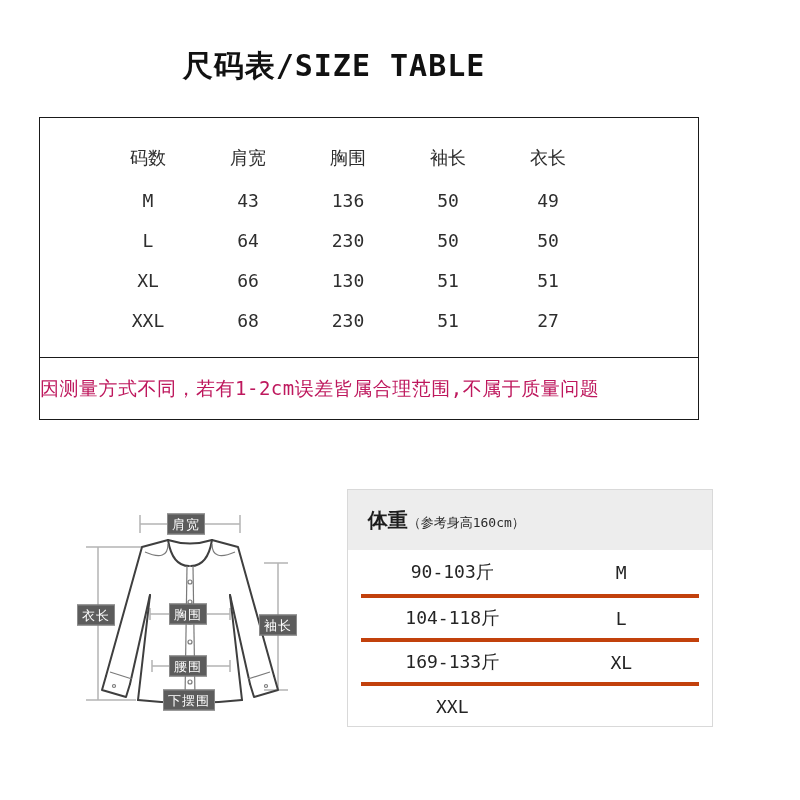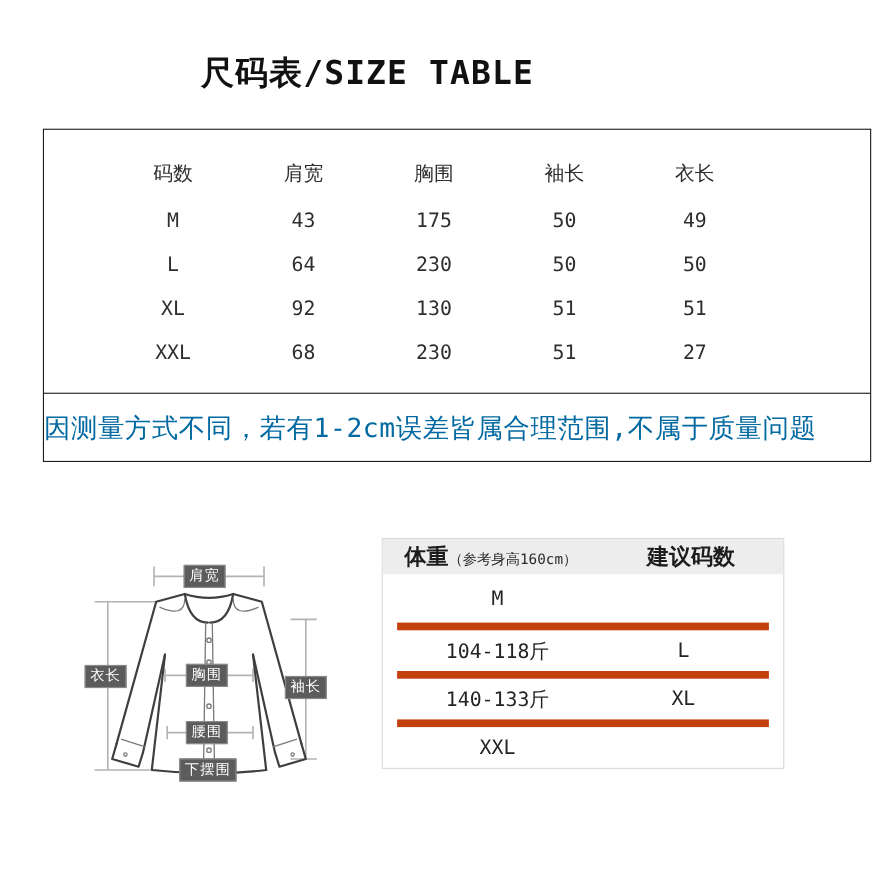--- a/index.html
+++ b/index.html
@@ -8,95 +8,95 @@
     position:relative; width:800px; height:800px; background:#ffffff;
     font-family:"DejaVu Sans Mono","DejaVu Sans","Liberation Sans",sans-serif;
     color:#222222; overflow:hidden;
   }
   .title {
     position:absolute; top:46px; left:0; width:668px;
     text-align:center; font-size:30px; font-weight:700; letter-spacing:1px; color:#111;
   }
   
   .main-box {
-    position:absolute; left:39px; top:117px; width:753px; height:303px;
+    position:absolute; left:39px; top:117px; width:660px; height:303px;
     border:1px solid #1a1a1a; background:#fff;
   }
   .size-grid { padding:18px 100px 0 58px; }
   .s-row {
     display:grid; grid-template-columns:repeat(5,1fr);
     height:40px; align-items:center; text-align:center;
   }
   .s-row.head { height:44px; font-size:20px; color:#1c1c1c; }
   .s-row .cell { font-size:18px; color:#2e2e2e; }
   .note-area {
     position:absolute; left:0; bottom:0; width:100%; height:62px;
     border-top:1px solid #1a1a1a;
     display:flex; align-items:center; justify-content:flex-start;
-    font-size:24px; color:#0369a1; letter-spacing:0.5px;
+    font-size:19px; color:#be185d; letter-spacing:0.5px;
   }
   
   .diagram { position:absolute; left:50px; top:500px; width:280px; height:265px; }
   .diagram svg { position:absolute; left:0; top:0; }
   .badge {
     position:absolute; transform:translate(-50%,-50%);
     background:#5c5c5c; color:#ffffff; border:1px solid #8a8a8a;
     font-size:13px; line-height:1; padding:3px 4px; white-space:nowrap; letter-spacing:1px;
   }
   
   .weight-box {
     position:absolute; left:347px; top:489px; width:366px;
     border:1px solid #d9d9d9; background:#fff;
   }
   .wt-head {
-    display:grid; grid-template-columns:54% 46%; height:32px;
+    display:grid; grid-template-columns:54% 46%; height:60px;
     background:#ededed; align-items:center; text-align:center;
   }
   .wt-head .wcell { font-size:20px; font-weight:700; color:#1c1c1c; white-space:nowrap; }
   .wt-head .sub { font-size:13px; font-weight:400; color:#2a2a2a; }
   .wt-body { padding:0 13px; }
   .wt-row {
     display:grid; grid-template-columns:54% 46%; height:44px;
     align-items:center; text-align:center; font-size:18px; color:#242424;
   }
-  .wt-row + .wt-row { border-top:7px solid #c2410c; }
+  .wt-row + .wt-row { border-top:4px solid #c2410c; }
 </style>
 </head>
 <body>
 
 <div class="page">
 
   <div class="title">尺码表/SIZE TABLE</div>
 
   <div class="main-box">
     <div class="size-grid">
       <div class="s-row head">
         <div class="cell">码数</div>
         <div class="cell">肩宽</div>
         <div class="cell">胸围</div>
         <div class="cell">袖长</div>
         <div class="cell">衣长</div>
       </div>
       <div class="s-row">
         <div class="cell">M</div>
         <div class="cell">43</div>
-        <div class="cell">175</div>
+        <div class="cell">136</div>
         <div class="cell">50</div>
         <div class="cell">49</div>
       </div>
       <div class="s-row">
         <div class="cell">L</div>
         <div class="cell">64</div>
         <div class="cell">230</div>
         <div class="cell">50</div>
         <div class="cell">50</div>
       </div>
       <div class="s-row">
         <div class="cell">XL</div>
-        <div class="cell">92</div>
+        <div class="cell">66</div>
         <div class="cell">130</div>
         <div class="cell">51</div>
         <div class="cell">51</div>
       </div>
       <div class="s-row">
         <div class="cell">XXL</div>
         <div class="cell">68</div>
         <div class="cell">230</div>
         <div class="cell">51</div>
         <div class="cell">27</div>
@@ -169,32 +169,32 @@
     <div class="badge" style="left:228px; top:125px;">袖长</div>
     <div class="badge" style="left:138px; top:166px;text-align:center;">腰围</div>
     <div class="badge" style="left:139px; top:200px;">下摆围</div>
   </div>
 
   <div class="weight-box">
     <div class="wt-head">
       <div class="wcell">
         <span>体重</span><span class="sub">（参考身高160cm）</span>
       </div>
-      <div class="wcell">建议码数</div>
     </div>
     <div class="wt-body">
       <div class="wt-row">
+        <div>90-103斤</div>
         <div>M</div>
       </div>
       <div class="wt-row">
         <div>104-118斤</div>
         <div>L</div>
       </div>
       <div class="wt-row">
-        <div>140-133斤</div>
+        <div>169-133斤</div>
         <div>XL</div>
       </div>
       <div class="wt-row">
         <div>XXL</div>
       </div>
     </div>
   </div>
 
 </div>
 

